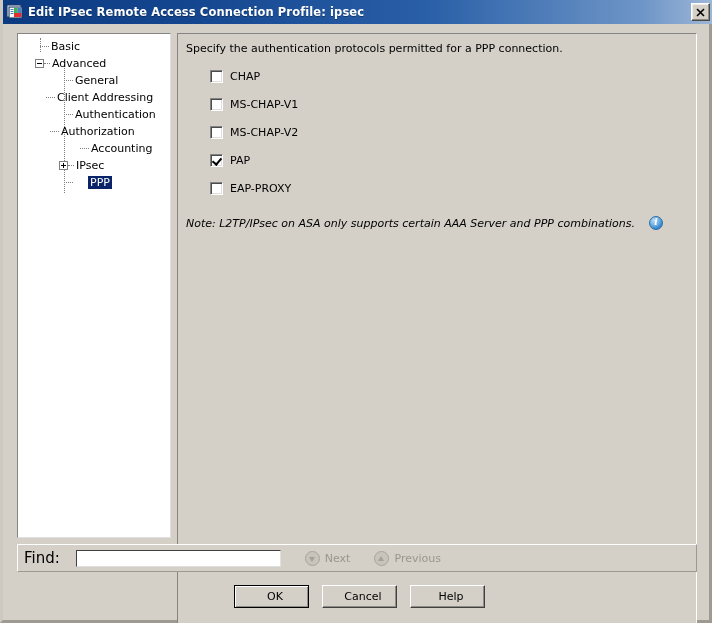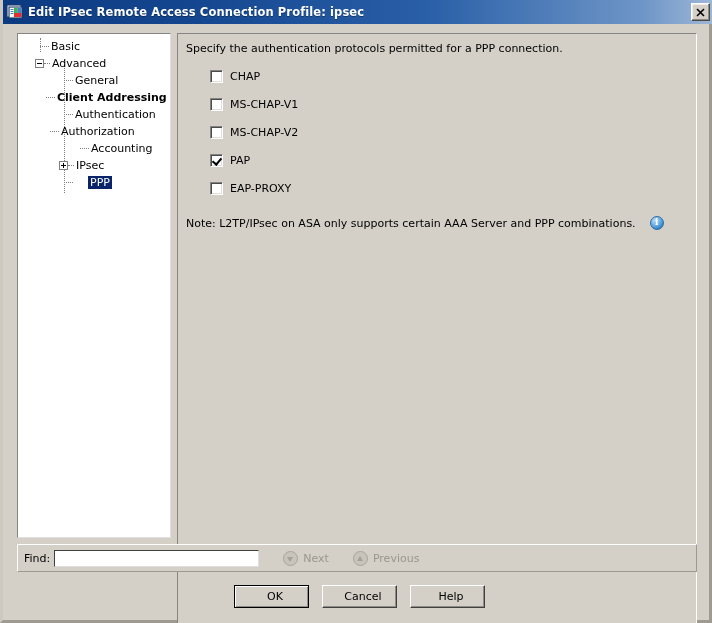--- a/index.html
+++ b/index.html
@@ -226,20 +226,21 @@
     font-size: 11px;
     color: #000;
     white-space: nowrap;
   }
   .note-row {
     position: absolute;
     left: 8px;
     top: 182px;
     display: flex;
     align-items: center;
+    font-style: italic;
   }
   .note-text {
     font-size: 11px;
     color: #000;
     white-space: nowrap;
   }
   .info-icon {
     width: 14px;
     height: 14px;
     margin-left: 14px;
@@ -274,22 +275,22 @@
     background: #d4d0c8;
     border-top: 1px solid #ffffff;
     border-left: 1px solid #ffffff;
     border-right: 1px solid #9e9a92;
     border-bottom: 1px solid #9e9a92;
     display: flex;
     align-items: center;
     padding: 0 6px;
   }
   .find-label {
-    font-size: 11px;
-    margin-right: 4px;
+    font-size: 15px;
+    margin-right: 16px;
     white-space: nowrap;
   }
   .find-input {
     width: 205px;
     height: 17px;
     box-sizing: border-box;
     background: #ffffff;
     border-top: 1px solid #404040;
     border-left: 1px solid #404040;
     border-right: 1px solid #dfdfdf;
@@ -414,21 +415,21 @@
           <span class="expander"></span>
           <span class="dotline" style="width:6px;"></span>
           <span class="tree-label">Advanced</span>
         </div>
 
         <div class="tree-row" style="padding-left:46px;">
           <span class="dotline" style="width:9px;"></span>
           <span class="tree-label">General</span>
         </div>
 
-        <div class="tree-row" style="padding-left:28px;font-weight:bold;">
+        <div class="tree-row" style="padding-left:28px;">
           <span class="dotline" style="width:9px;"></span>
           <span class="tree-label">Client Addressing</span>
         </div>
 
         <div class="tree-row" style="padding-left:46px;">
           <span class="dotline" style="width:9px;"></span>
           <span class="tree-label">Authentication</span>
         </div>
 
         <div class="tree-row" style="padding-left:32px;">

